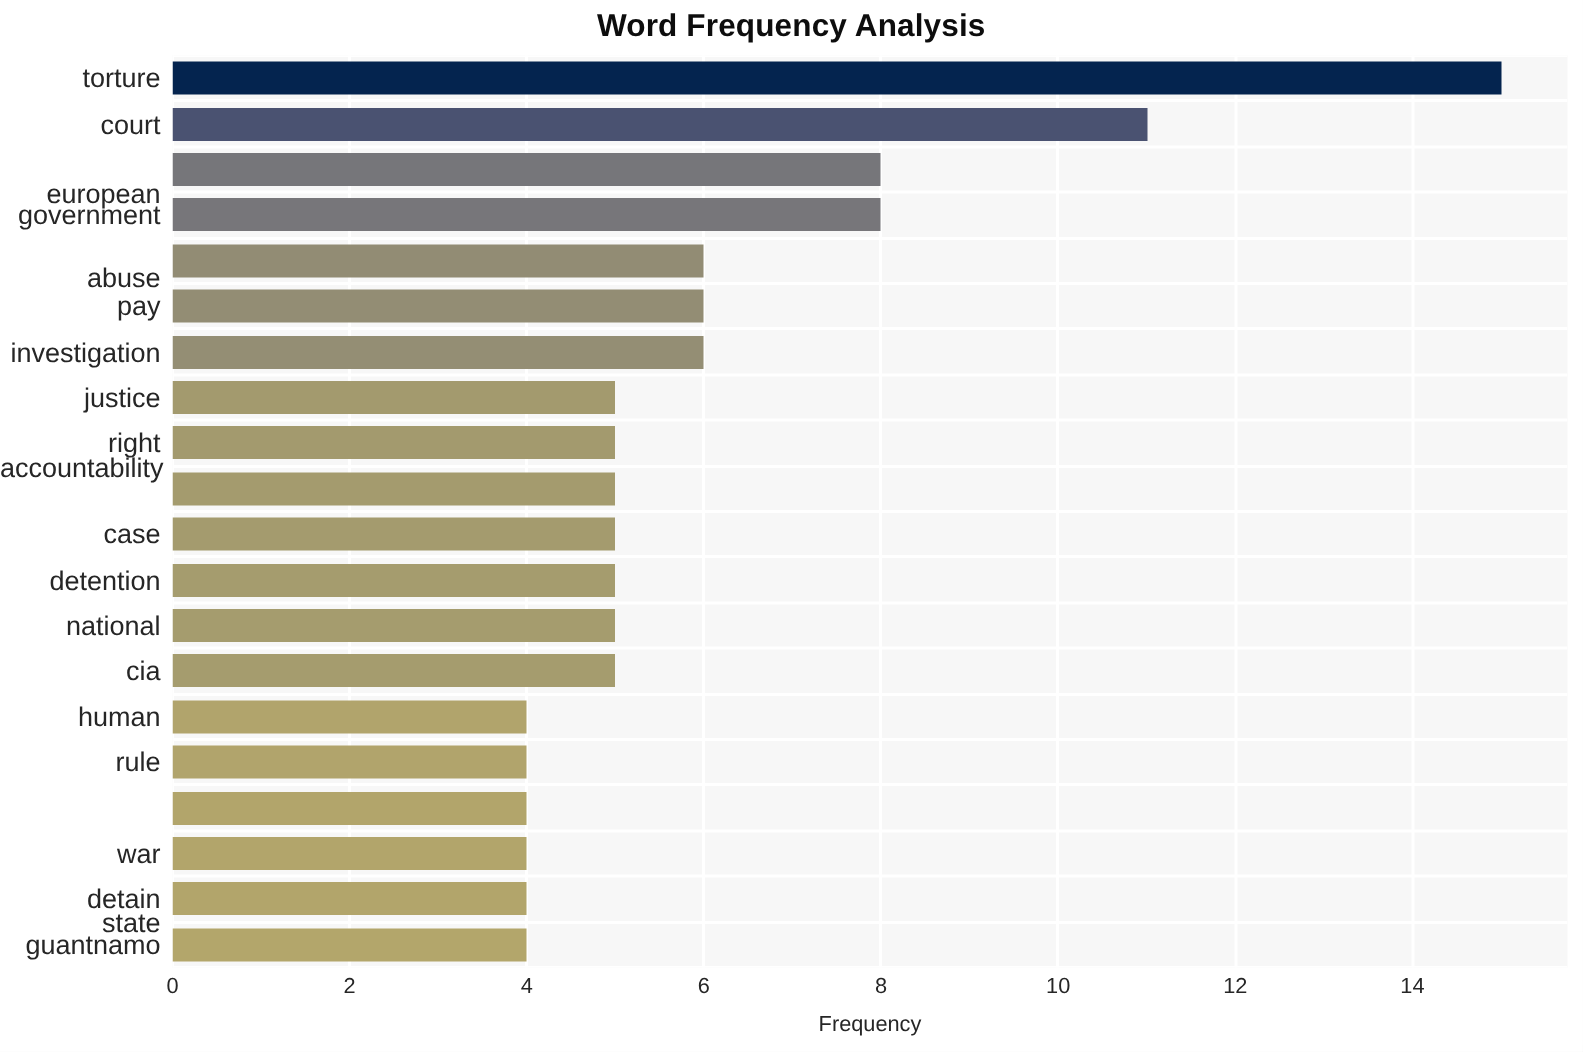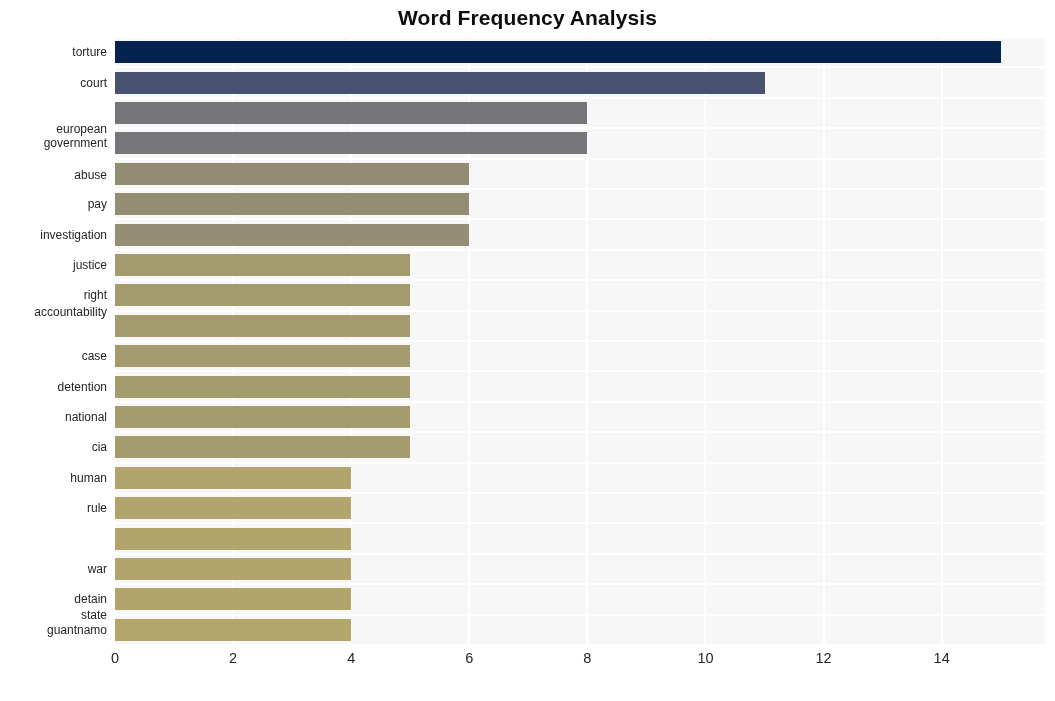--- a/index.html
+++ b/index.html
@@ -82,21 +82,21 @@
     left: 0;
     top: 37px;
     width: 107px;
     height: 608px;
   }
   .ylabel {
     position: absolute;
     right: 0;
     width: 107px;
     text-align: right;
-    font-size: 12px;
+    font-size: 18px;
     color: #262626;
     line-height: 14px;
     white-space: nowrap;
   }
 
   
   #xlabels {
     position: absolute;
     left: 0;
     top: 650px;
@@ -185,21 +185,21 @@
         <div class="bar" title="detain: 4" style="width: 236.19px; top: 551.4px; background: rgb(178, 165, 107);"></div>
         <div class="bar" title="guantnamo: 4" style="width: 236.19px; top: 581.8px; background: rgb(179, 166, 107);"></div>
       </div>
   </div>
 
   <div id="ylabels">
       <div class="ylabel" style="top: 8.2px;">torture</div>
       <div class="ylabel" style="top: 38.6px;">court</div>
       <div class="ylabel" style="top: 69px; margin-top: 16px;">european</div>
       <div class="ylabel" style="top: 99.4px;">government</div>
-      <div class="ylabel" style="top: 131px;">abuse</div>
+      <div class="ylabel" style="top: 141px;">abuse</div>
       <div class="ylabel" style="top: 160.2px;">pay</div>
       <div class="ylabel" style="top: 190.6px;">investigation</div>
       <div class="ylabel" style="top: 221px;">justice</div>
       <div class="ylabel" style="top: 251.4px;">right</div>
       <div class="ylabel" style="top: 268px;">accountability</div>
       <div class="ylabel" style="top: 312.2px;">case</div>
       <div class="ylabel" style="top: 342.6px; padding-left: 33px;">detention</div>
       <div class="ylabel" style="top: 373px;">national</div>
       <div class="ylabel" style="top: 403.4px;">cia</div>
       <div class="ylabel" style="top: 433.8px;">human</div>
@@ -214,14 +214,15 @@
       <div class="xlabel" style="left: 115px;">0</div>
       <div class="xlabel" style="left: 233.095px;">2</div>
       <div class="xlabel" style="left: 351.19px;">4</div>
       <div class="xlabel" style="left: 469.286px;">6</div>
       <div class="xlabel" style="left: 587.381px;">8</div>
       <div class="xlabel" style="left: 705.476px;">10</div>
       <div class="xlabel" style="left: 823.571px;">12</div>
       <div class="xlabel" style="left: 941.667px;">14</div>
     </div>
 
+  <div id="xaxis-title">Frequency</div>
 
 </div>
 
 </body></html>

